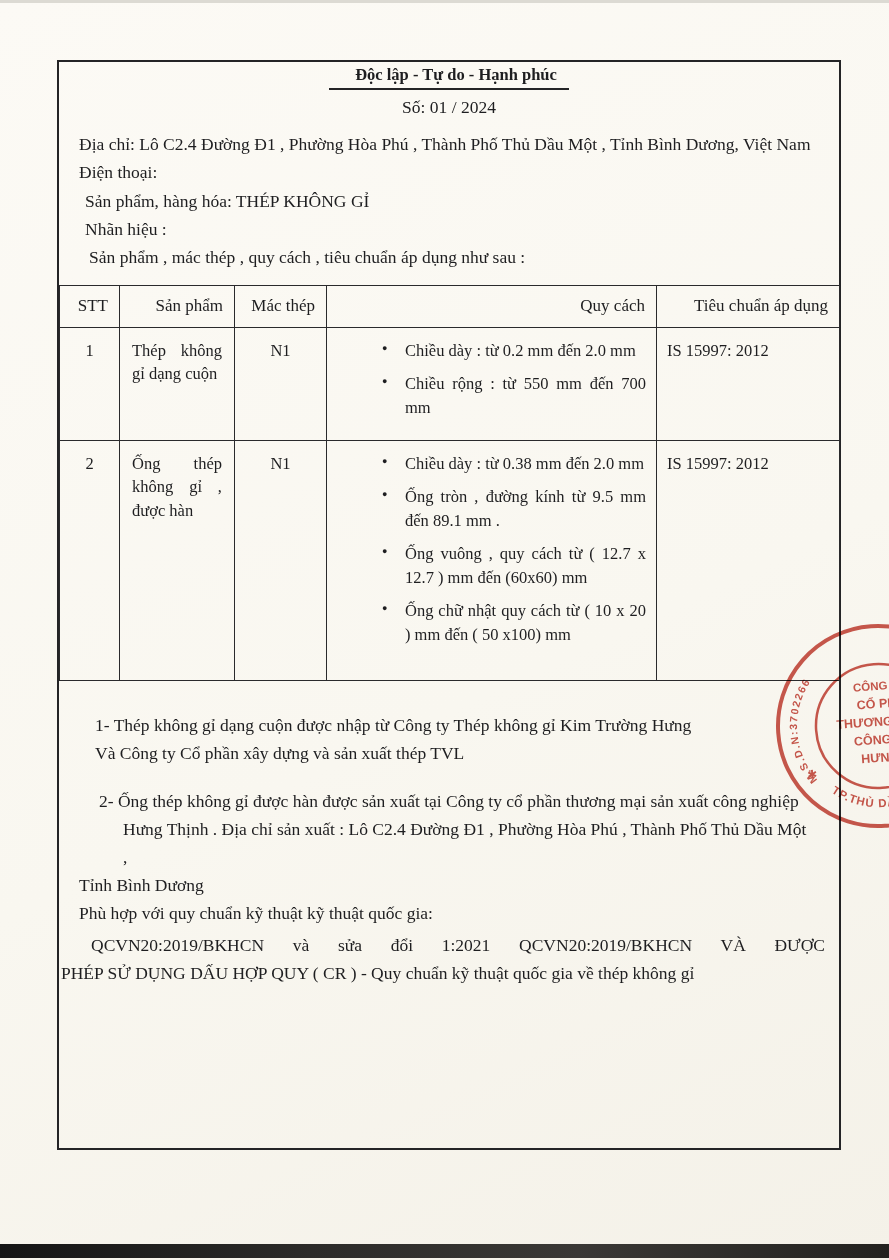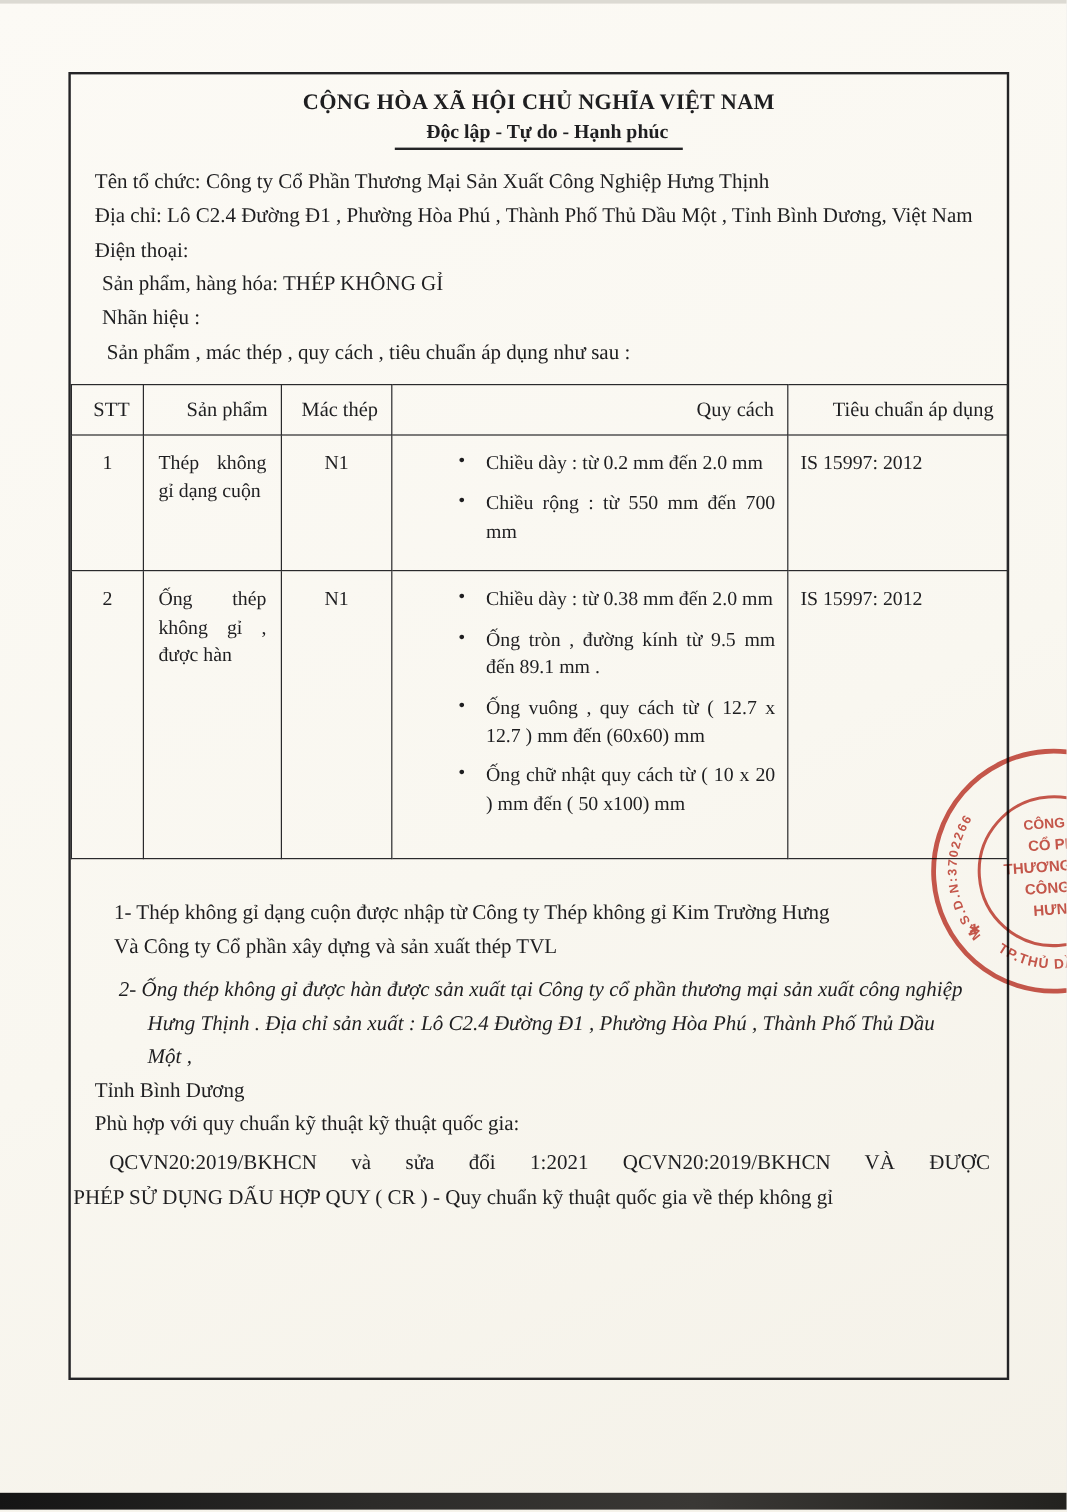--- a/index.html
+++ b/index.html
@@ -62,21 +62,21 @@
   ul.specs li {
     position: relative; padding-left: 24px; margin-bottom: 10px;
     text-align: justify;
   }
   ul.specs li::before {
     content: "●"; position: absolute; left: 1px; top: 3px; font-size: 9px;
   }
   .notes { margin-top: 30px; padding: 0 20px; font-size: 17.5px; line-height: 1.6; }
   .note-1 { margin-left: 16px; max-width: 660px; }
   .note-1 .nline { display: block; }
-  .note-2 { margin-left: 20px; margin-top: 8px; max-width: 712px; padding-left: 24px; text-indent: -24px; font-style: italic; }
+  .note-2 { margin-left: 20px; margin-top: 20px; max-width: 712px; padding-left: 24px; text-indent: -24px; }
   .plain-line { padding: 0 20px; font-size: 17.5px; line-height: 1.6; }
   .reg { margin-top: 4px; padding: 0 14px 0 2px; font-size: 17.5px; line-height: 1.62; }
   .reg-l1 { text-align: justify; text-align-last: justify; text-indent: 30px; }
   .reg-l2 { text-align: left; }
 
   svg.stamp {
     position: absolute; left: 760px; top: 618px;
     mix-blend-mode: multiply; opacity: .9;
   }
   .stamp-txt {
@@ -84,28 +84,27 @@
     font-weight: bold;
   }
 </style>
 </head>
 <body>
 
 <div class="scan">
 
   <div class="frame">
 
-    <div class="nat-header center">CỘNG HÒA XÃ HỘI CHỦ NGHĨA VIỆT NAM</div>
     <div class="motto center">
       <span>Độc lập - Tự do - Hạnh phúc</span>
     </div>
 
+    <div class="doc-number center">Số: 01 / 2024</div>
 
     <div class="info">
-      <p>Tên tổ chức: Công ty Cổ Phần Thương Mại Sản Xuất Công Nghiệp Hưng Thịnh</p>
       <p>Địa chỉ: Lô C2.4 Đường Đ1 , Phường Hòa Phú , Thành Phố Thủ Dầu Một , Tỉnh Bình Dương, Việt Nam</p>
       <p>Điện thoại:</p>
       <p class="indent1"><span>Sản phẩm, hàng hóa: </span><span class="product-strong">THÉP KHÔNG GỈ</span></p>
       <p class="indent1">Nhãn hiệu :</p>
       <p class="indent2">Sản phẩm , mác thép , quy cách , tiêu chuẩn áp dụng như sau :</p>
     </div>
 
     <table class="conf">
       <colgroup>
         <col style="width:60px">

